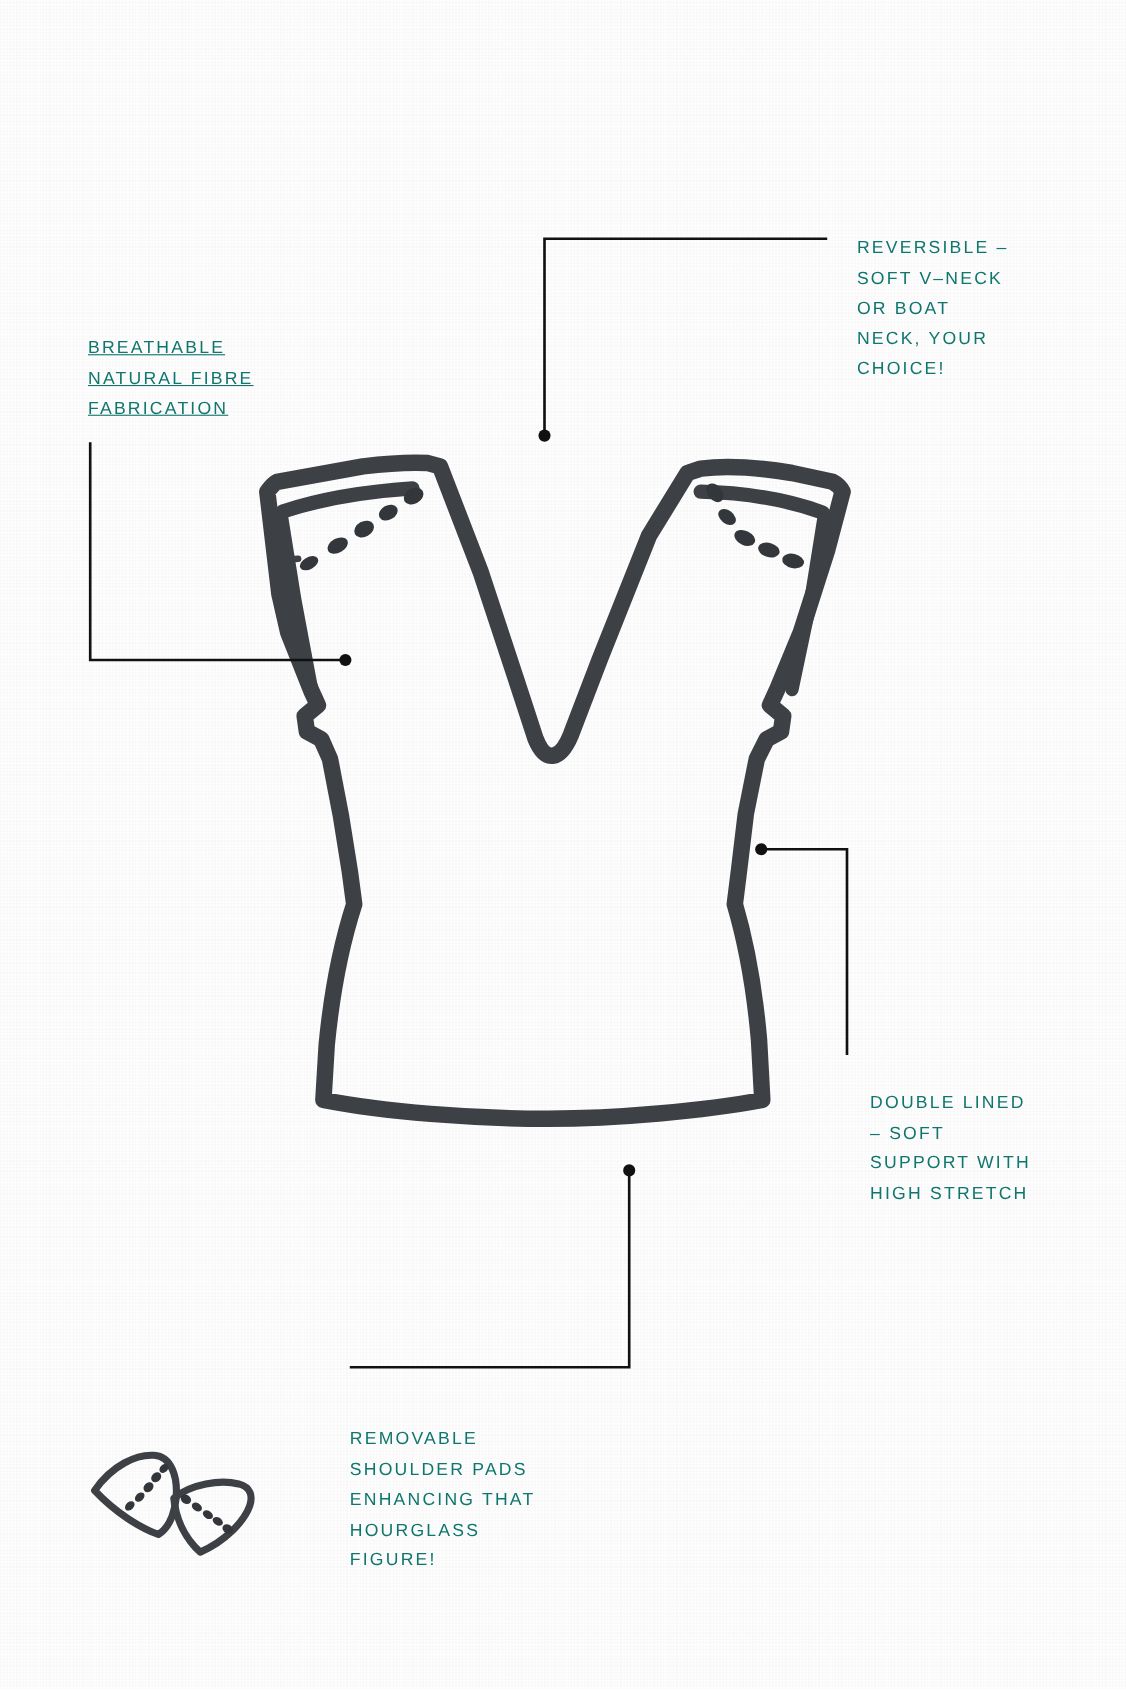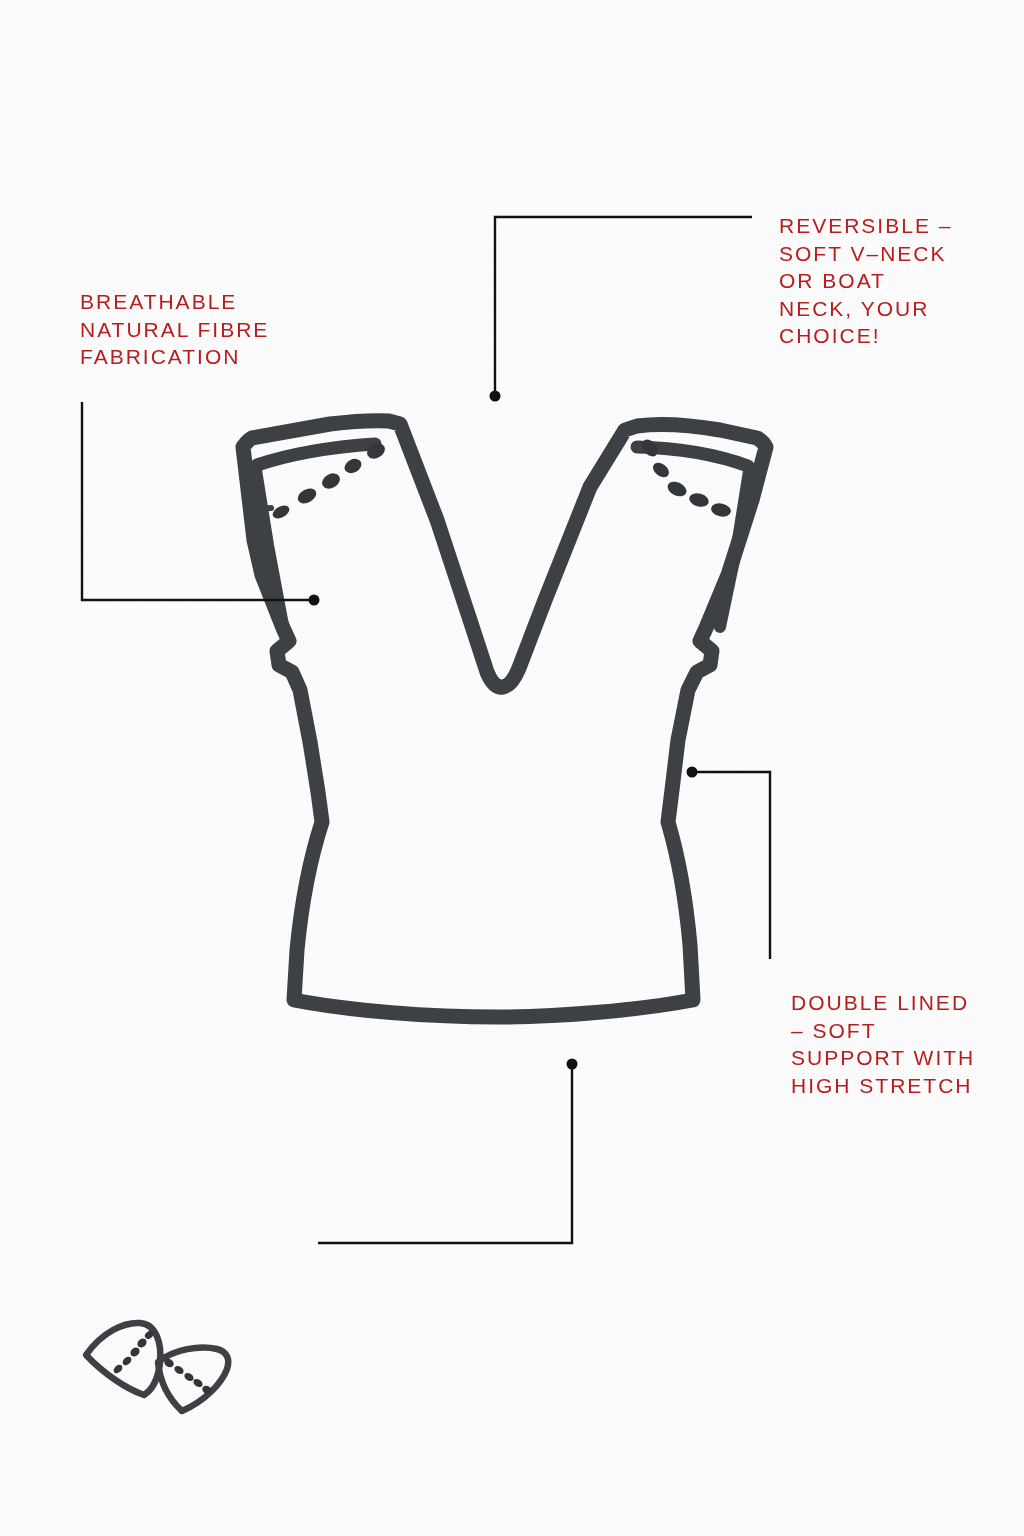--- a/index.html
+++ b/index.html
@@ -21,30 +21,30 @@
   #paper-texture {
     position: absolute;
     inset: 0;
     background-image:
       repeating-linear-gradient(0deg, rgba(0,0,0,0.012) 0px, rgba(0,0,0,0.012) 1px, rgba(255,255,255,0) 1px, rgba(255,255,255,0) 3px),
       repeating-linear-gradient(90deg, rgba(0,0,0,0.010) 0px, rgba(0,0,0,0.010) 1px, rgba(255,255,255,0) 1px, rgba(255,255,255,0) 3px);
     pointer-events: none;
   }
   .label {
     position: absolute;
-    color: #b91c1c;
-    font-size: 21px;
+    color: #0f766e;
+    font-size: 16px;
     line-height: 27.5px;
     letter-spacing: 2.0px;
     font-weight: 400;
     white-space: pre-line;
     text-transform: uppercase;
   }
   #label-reversible { left: 779px; top: 212px;  width: 235px; }
-  #label-breathable { left: 80px;  top: 288px;  width: 260px; }
+  #label-breathable { left: 80px;  top: 303px;  width: 260px; text-decoration: underline; }
   #label-doublelined{ left: 769px; top: 989px;  width: 250px; margin-left: 22px; }
   #label-shoulderpads{left: 318px; top: 1295px; width: 262px; }
 
   #illustration, #leaders {
     position: absolute;
     left: 0; top: 0;
     width: 1024px;
     height: 1536px;
   }
 </style>
@@ -158,14 +158,19 @@
 
   <div class="label" id="label-breathable">BREATHABLE
 NATURAL FIBRE
 FABRICATION</div>
 
   <div class="label" id="label-doublelined">DOUBLE LINED
 – SOFT
 SUPPORT WITH
 HIGH STRETCH</div>
 
+  <div class="label" id="label-shoulderpads">REMOVABLE
+SHOULDER PADS
+ENHANCING THAT
+HOURGLASS
+FIGURE!</div>
 
 </div>
 
 </body></html>

